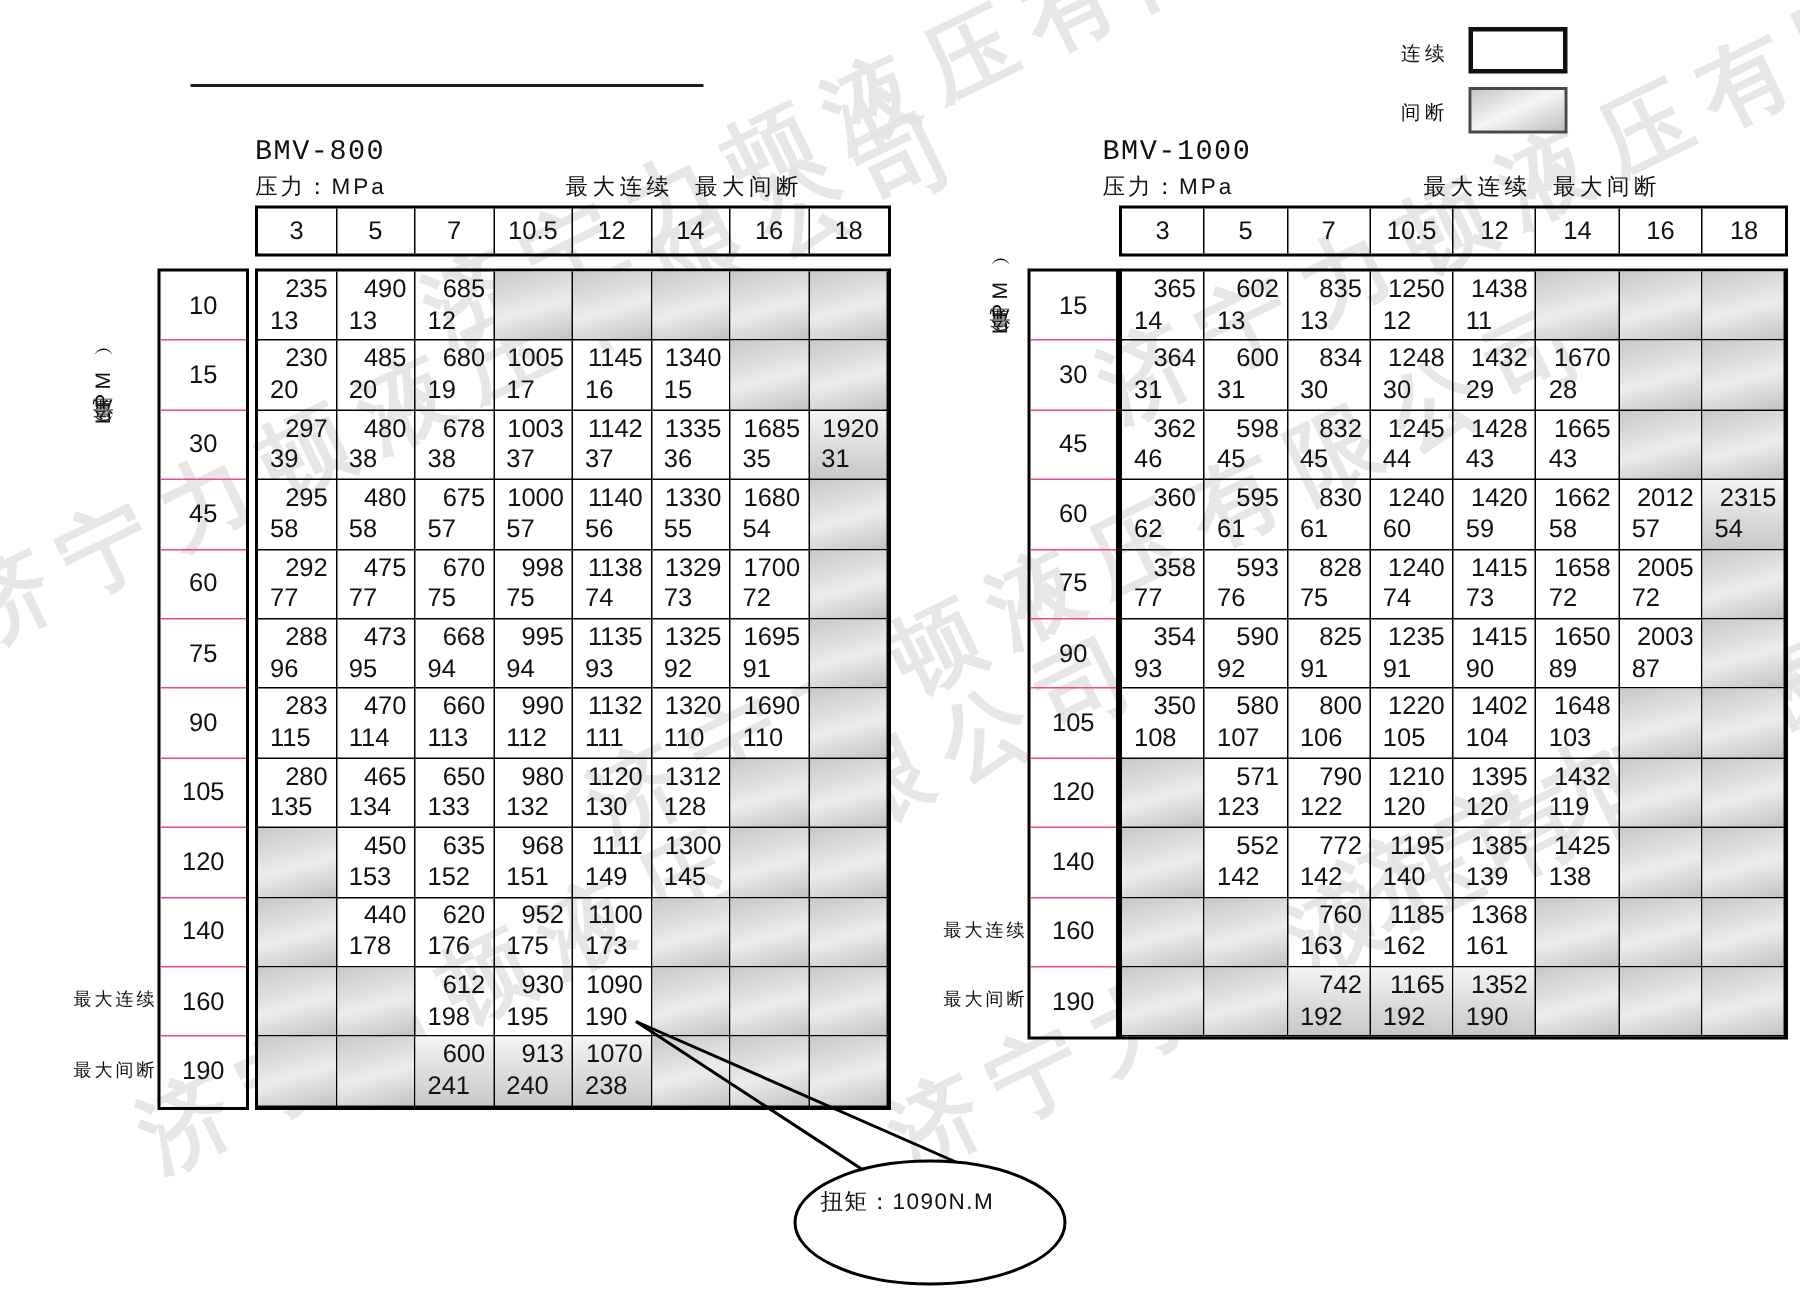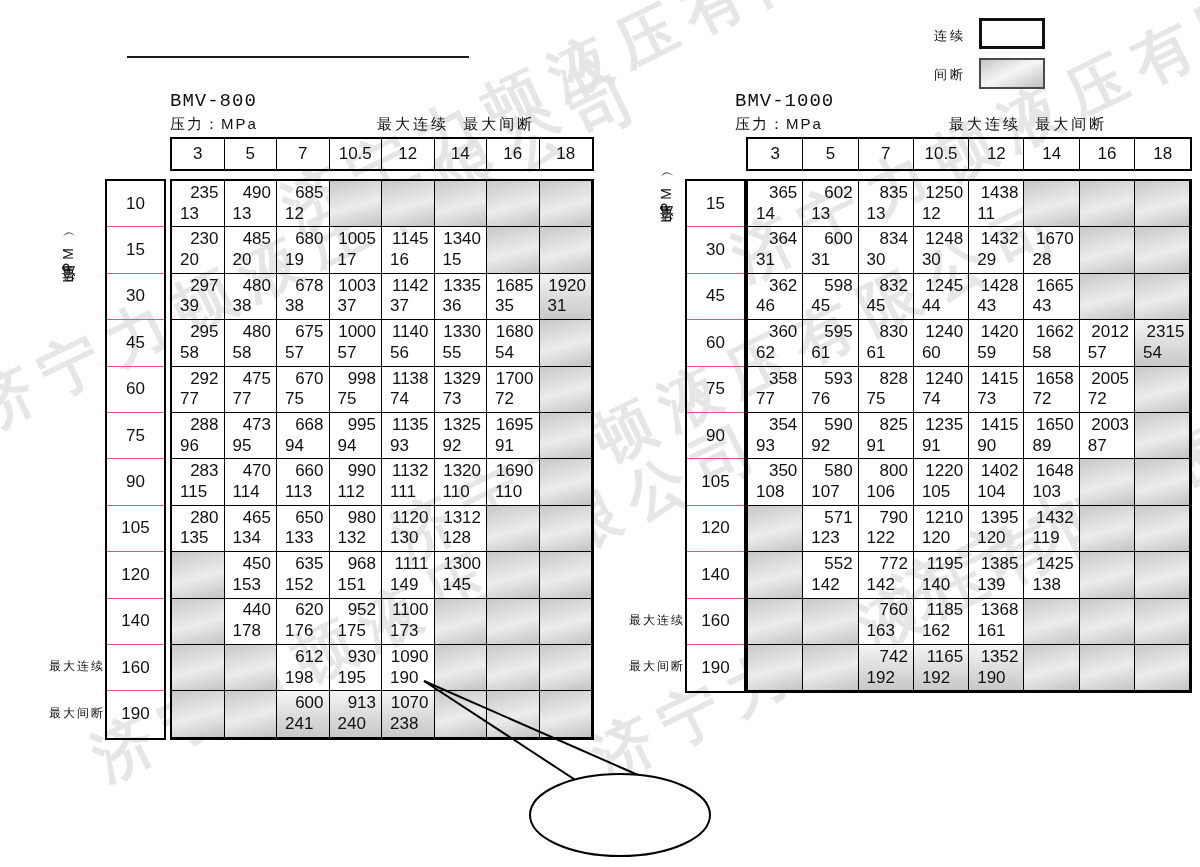--- a/index.html
+++ b/index.html
@@ -738,15 +738,16 @@
   <span class="side-label" style="top: 521.8px;">最大连续</span>
       <span class="side-label" style="top: 568.2px;">最大间断</span>
     </div>
 
   <svg id="callout-svg" viewBox="0 0 1200 867">
     <line x1="424" y1="681" x2="580" y2="783" stroke="#000" stroke-width="2"></line>
     <line x1="424" y1="681" x2="638" y2="775" stroke="#000" stroke-width="2"></line>
     <ellipse cx="620" cy="815" rx="90" ry="41" fill="#fff" stroke="#000" stroke-width="2"></ellipse>
   </svg>
   <div class="callout-text">
+    <div>扭矩：1090N.M</div>
   </div>
 
 </div>
 
 </body></html>

